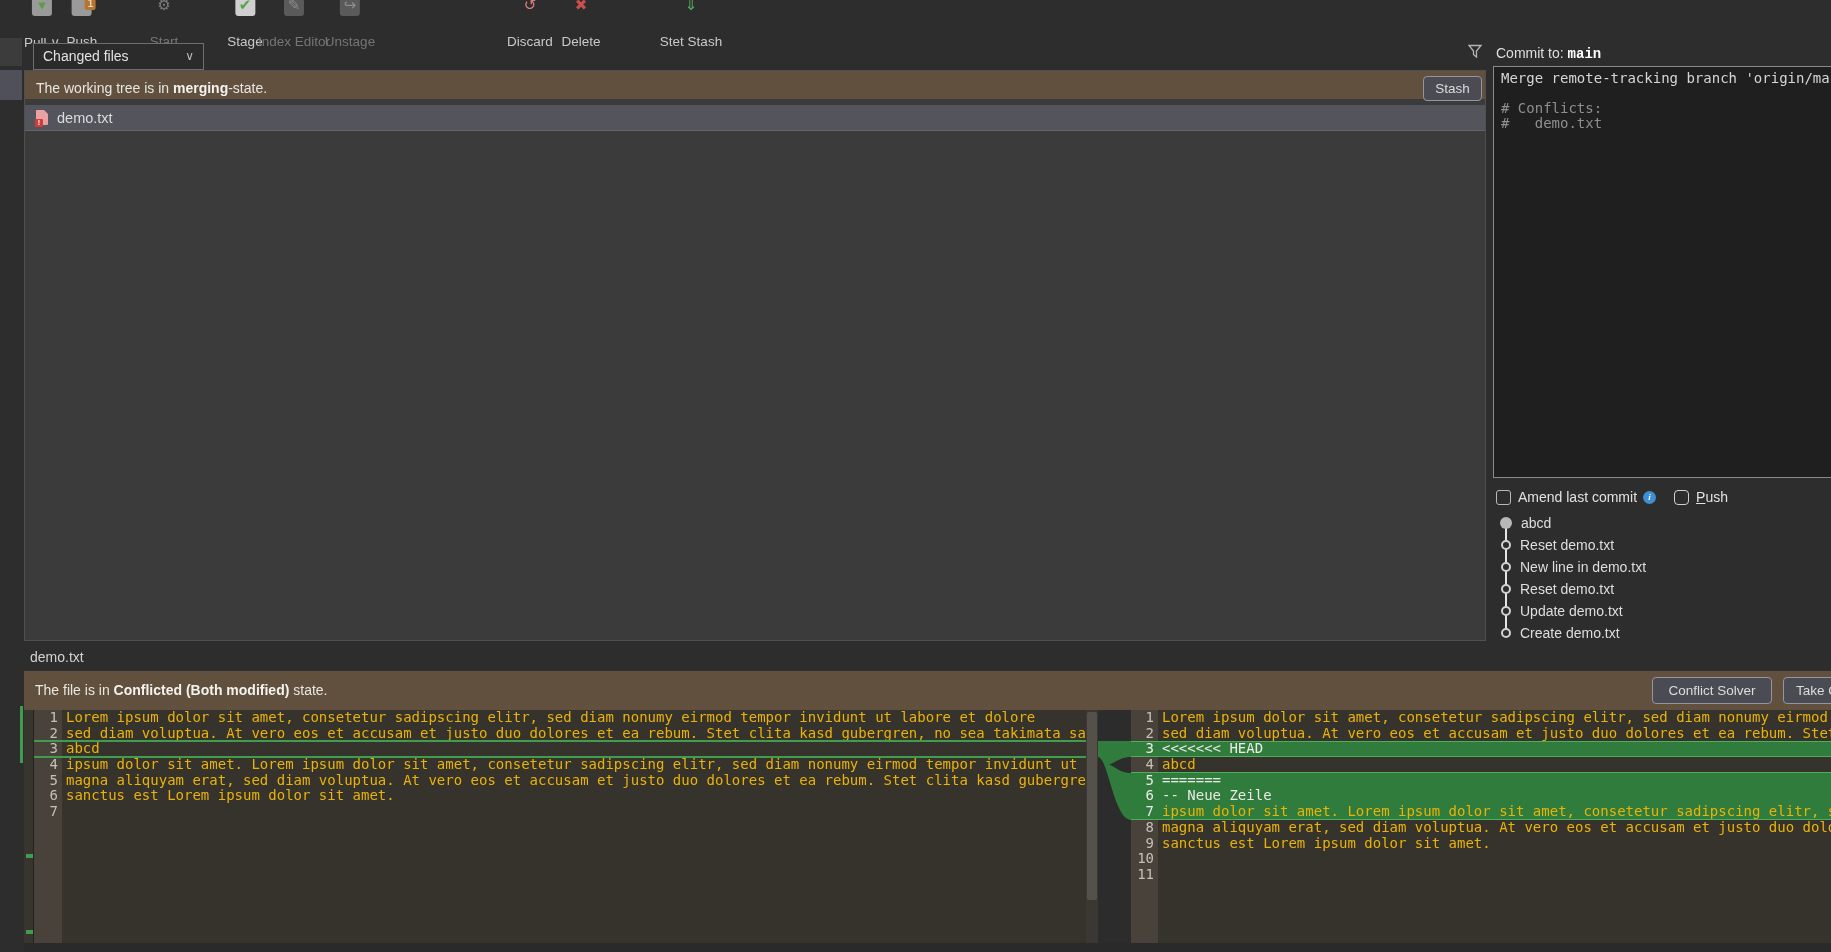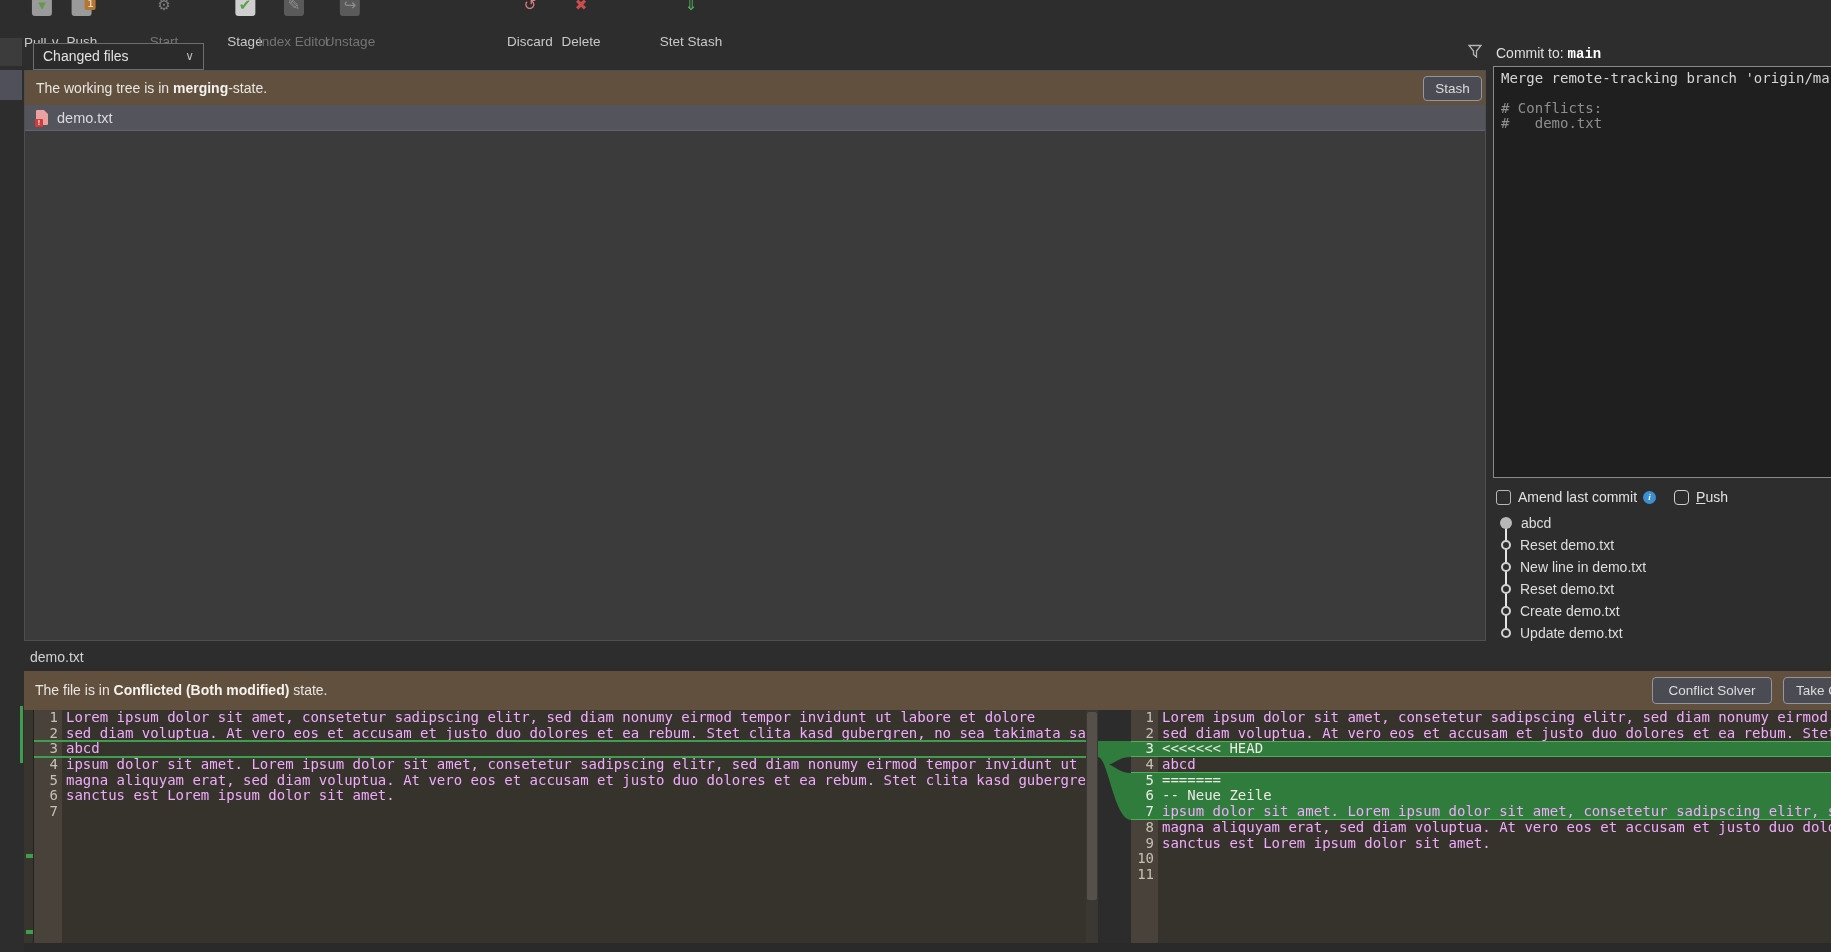--- a/index.html
+++ b/index.html
@@ -27,21 +27,21 @@
 
   
   .combo{position:absolute;left:33px;top:43px;width:171px;height:27px;background:#2b2b2b;border:1px solid #6e6e6e;
     color:#e2e2e2;font-size:14px;line-height:25px;padding-left:9px;}
   .combo .chev{position:absolute;right:9px;top:0;color:#bbb;font-size:12px;}
 
   
   .files-panel{position:absolute;left:24px;top:70px;width:1462px;height:571px;background:var(--panel-bg);border:1px solid #4f4f4f;}
   .banner{background:var(--banner-brown);color:#e8e6e2;font-size:14px;}
   .banner b{color:#f4f2ee;}
-  .banner1{position:absolute;left:0;top:0;width:100%;height:34px;line-height:34px;padding-left:11px;}
+  .banner1{position:absolute;left:0;top:0;width:100%;height:28px;line-height:34px;padding-left:11px;}
   .btn{background:var(--button-bg);border:1px solid var(--button-border);border-radius:4px;color:#dcdcdc;
     font-size:13.5px;text-align:center;position:absolute;}
   .abort-btn{left:1398px;top:5px;width:59px;height:25px;line-height:23px;}
   .file-row{position:absolute;left:0;top:34px;width:100%;height:26px;background:var(--selected-row);
     border-bottom:1px solid #63636b;display:flex;align-items:center;}
   .file-icon{width:12px;height:15px;background:#e8a2a2;margin-left:11px;position:relative;border-radius:1px;}
   .file-icon .fold{position:absolute;right:0;top:0;border-style:solid;border-width:0 4px 4px 0;border-color:transparent #54545d transparent transparent;}
   .file-icon .badge{position:absolute;left:-1px;bottom:-2px;width:8px;height:8px;background:#d23b3b;border-radius:1px;
     color:#fff;font-size:7px;line-height:8px;font-weight:bold;text-align:center;}
   .file-name{color:#dcdcdc;font-size:14.5px;margin-left:9px;}
@@ -71,21 +71,21 @@
   .hist-label{color:#dedede;font-size:14px;margin-left:9px;}
 
   
   .bottom-file-label{position:absolute;left:30px;top:649px;font-size:14px;color:#d2d2d2;}
   .banner2{position:absolute;left:24px;top:671px;width:1807px;height:49px;line-height:39px;padding-left:11px;}
   .solver-btn{left:1628px;top:6px;width:120px;height:27px;line-height:25px;}
   .take-btn{left:1759px;top:6px;width:110px;height:27px;line-height:25px;text-align:left;padding-left:12px;}
 
   .diff-bgcol{position:absolute;top:710px;height:242px;}
   .mono-col{position:absolute;top:710px;font-family:"DejaVu Sans Mono",monospace;font-size:14px;overflow:hidden;height:242px;z-index:3;}
-  .dln{height:15.7px;line-height:15.7px;white-space:pre;color:#f0abfc;}
+  .dln{height:15.7px;line-height:15.7px;white-space:pre;color:#eab308;}
   .dnum{text-align:right;padding-right:4px;color:#c6c0b4;}
   .dln.hl{color:#eceae4;}
   .gblock{position:absolute;background:var(--conflict-green);border-top:1px solid var(--green-line);
     border-bottom:1px solid var(--green-line);z-index:1;}
   .gline{position:absolute;height:2px;background:var(--marker-green);z-index:4;}
   .mini-dash{position:absolute;left:26px;width:7px;height:4px;background:var(--marker-green);z-index:4;}
   .edge-green{position:absolute;left:20px;top:706px;width:3px;height:57px;background:var(--marker-green);}
   .scrollbar-v{position:absolute;left:1086px;top:710px;width:12px;height:242px;background:#3b3733;z-index:4;}
   .scrollbar-v .thumb{position:absolute;left:1px;top:2px;width:10px;height:188px;background:#55514a;border-radius:2px;}
   .hscroll-strip{position:absolute;left:24px;top:943px;width:1807px;height:9px;background:#2a2a2a;z-index:5;}
@@ -209,25 +209,25 @@
       <div class="hist-row">
         <div class="node open"></div>
         <div class="hist-label">New line in demo.txt</div>
       </div>
       <div class="hist-row">
         <div class="node open"></div>
         <div class="hist-label">Reset demo.txt</div>
       </div>
       <div class="hist-row">
         <div class="node open"></div>
+        <div class="hist-label">Update demo.txt</div>
+      </div>
+      <div class="hist-row">
+        <div class="node open"></div>
         <div class="hist-label">Create demo.txt</div>
-      </div>
-      <div class="hist-row">
-        <div class="node open"></div>
-        <div class="hist-label">Update demo.txt</div>
       </div>
     </div>
 
   <div class="bottom-file-label">demo.txt</div>
   <div class="banner banner2"><span>The file is in </span><b>Conflicted (Both modified)</b><span> state.</span>
     <div class="btn solver-btn">Conflict Solver</div>
     <div class="btn take-btn">Take Ou</div>
   </div>
 
   <div class="diff-bgcol" style="left:24px;width:10px;background:#38352f;border-right:1px solid #24221e;"></div>

